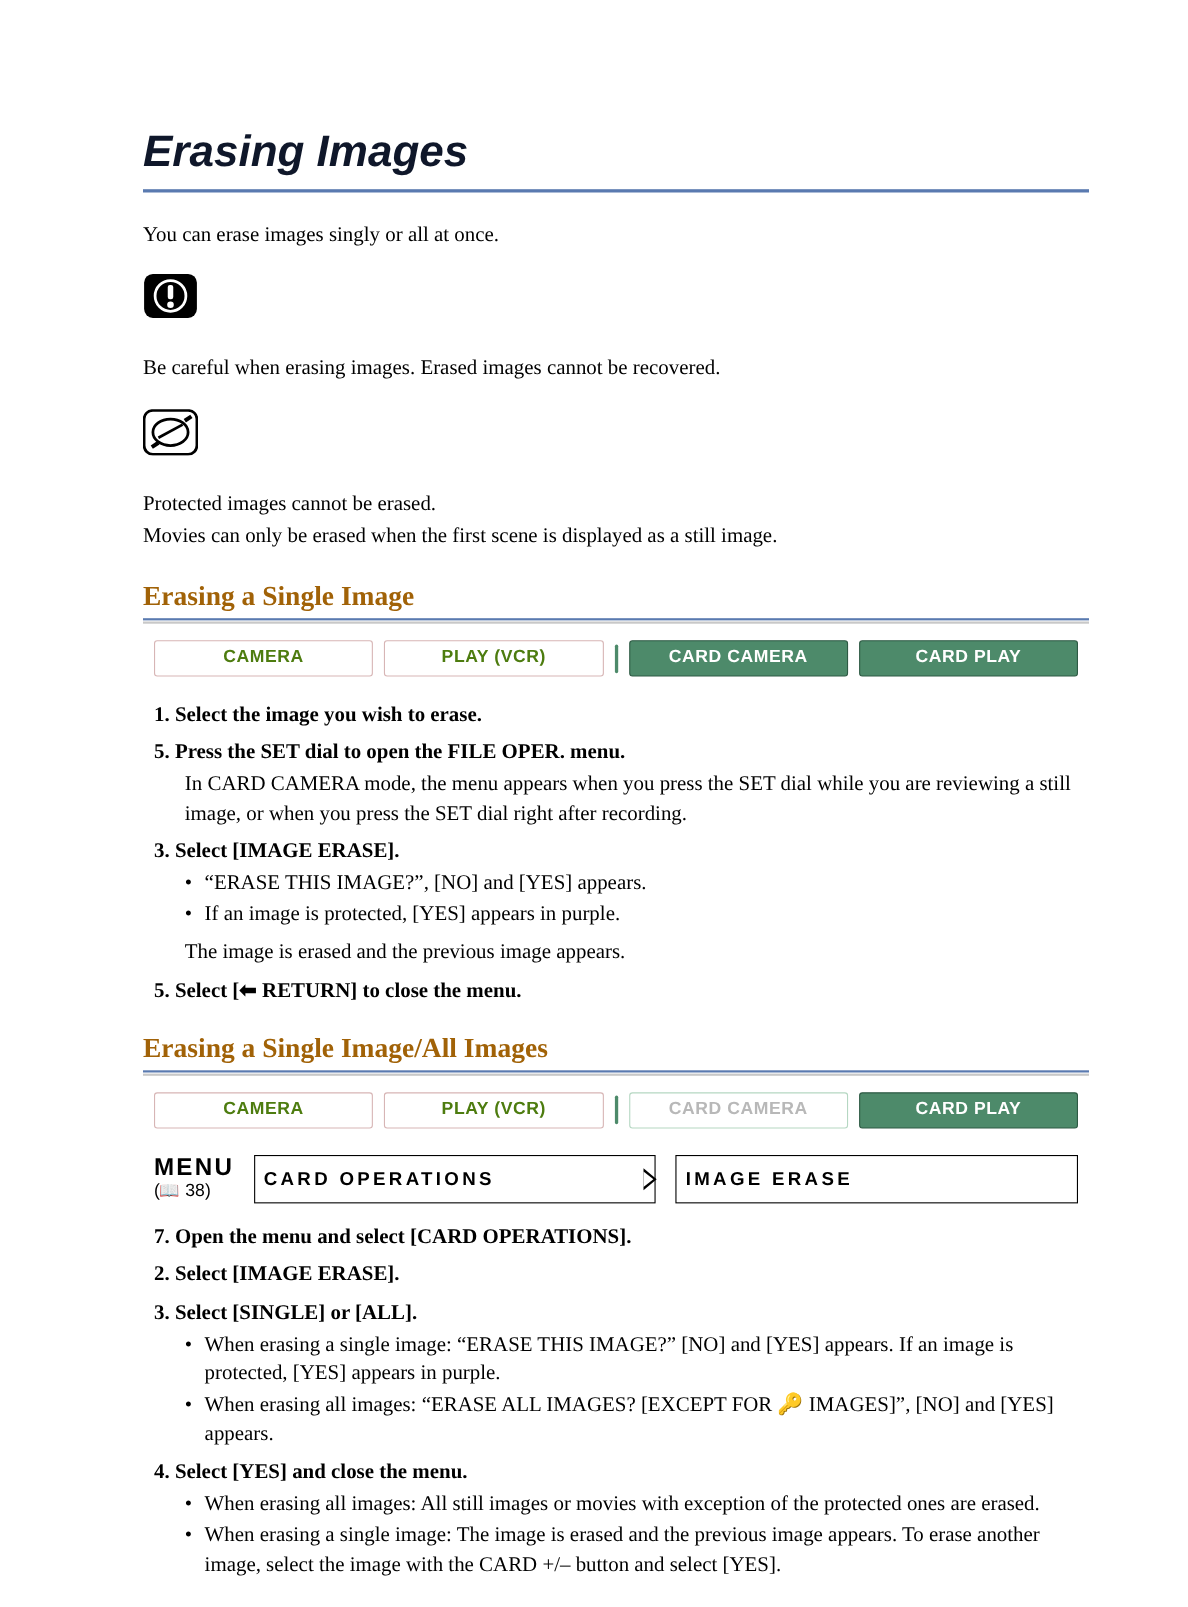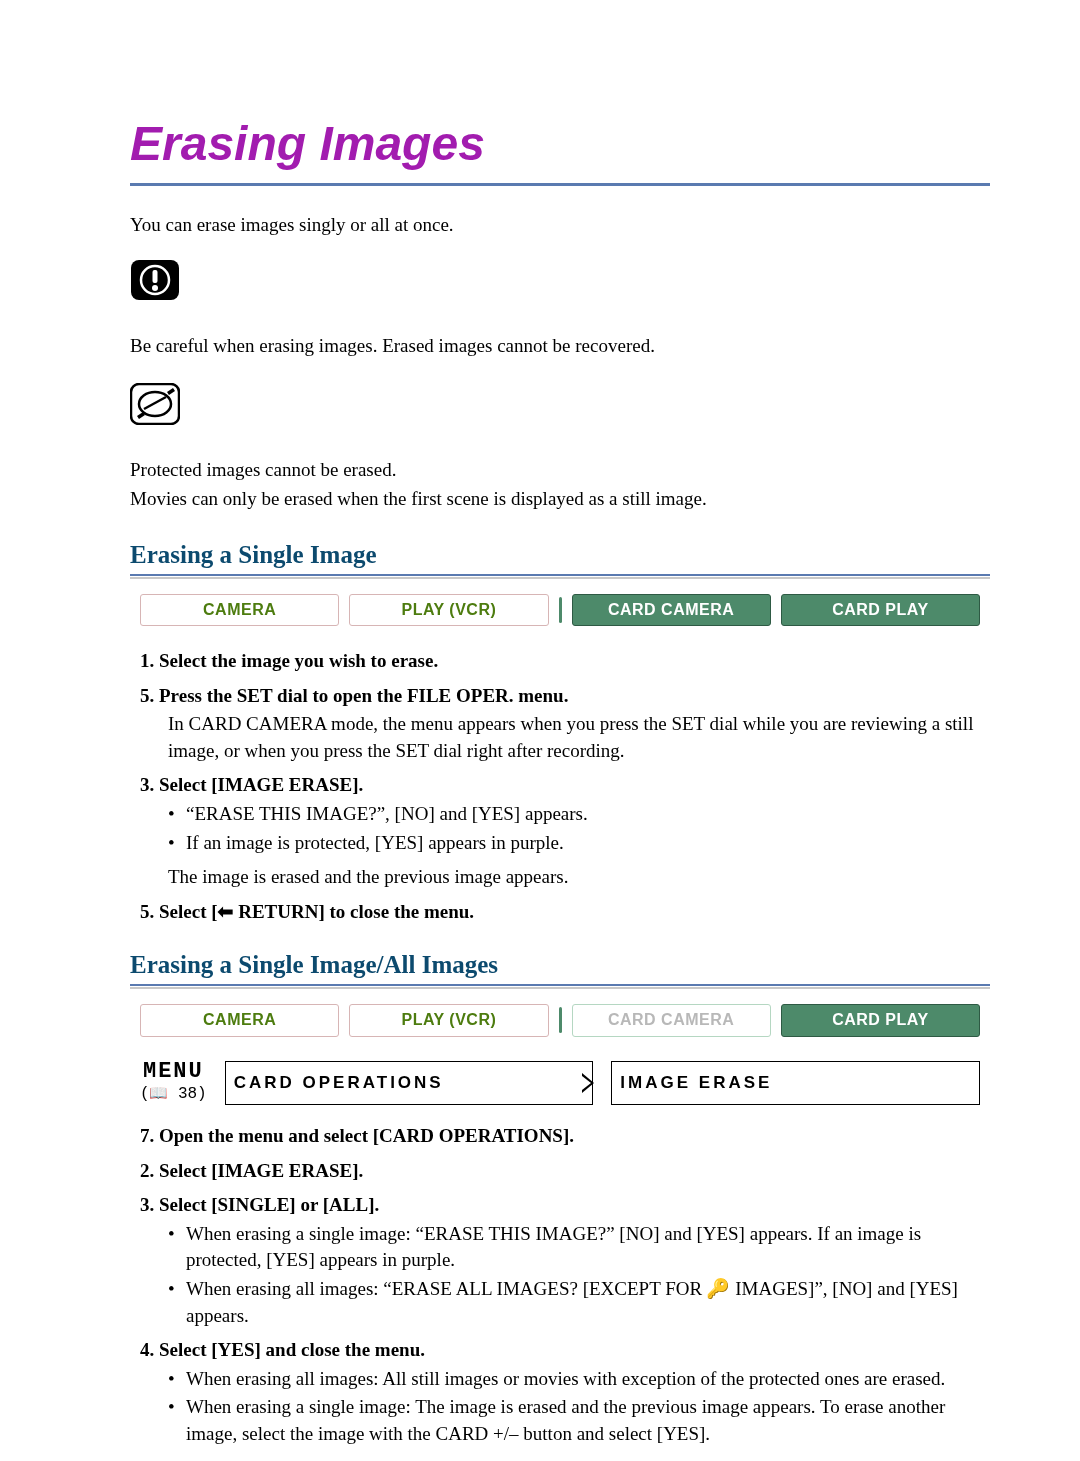--- a/index.html
+++ b/index.html
@@ -10,22 +10,22 @@
     width: 1080px;
     margin: 0 auto;
     padding: 110px 90px 60px 130px;
     font-size: 19px;
     line-height: 1.4;
   }
   .page-title {
     font-family: Arial, Helvetica, sans-serif;
     font-weight: 900;
     font-style: italic;
-    color: #a21caf;
-    font-size: 48px;
+    color: #0f172a;
+    font-size: 40px;
     border-bottom: 3px solid #5a7ab0;
     padding-bottom: 6px;
     margin-bottom: 26px;
   }
   .intro {
     margin-bottom: 20px;
   }
   .annot-row {
     display: flex;
     align-items: flex-start;
@@ -40,21 +40,21 @@
   }
   .annot-text {
     flex: 1;
   }
   .annot-text p {
     margin-bottom: 2px;
   }
   .section-heading {
     font-weight: bold;
     font-size: 25px;
-    color: #0c4a6e;
+    color: #a16207;
     border-bottom: 2px solid #5a7ab0;
     padding-bottom: 2px;
     margin-top: 22px;
     margin-bottom: 14px;
     position: relative;
   }
   .section-heading::after {
     content: "";
     position: absolute;
     left: 0; right: 0; bottom: -5px;
@@ -120,22 +120,22 @@
     left: 0;
     top: 0;
   }
   .menu-path {
     display: flex;
     align-items: stretch;
     gap: 18px;
     margin: 10px 10px 18px 10px;
   }
   .menu-label {
-    text-align: center;
-    font-family: Liberation Mono, monospace;
+    text-align: left;
+    font-family: Liberation Sans, sans-serif;
   }
   .menu-label .big {
     font-weight: 900;
     font-size: 22px;
     letter-spacing: 2px;
     line-height: 1;
   }
   .menu-label .small {
     font-size: 16px;
   }

